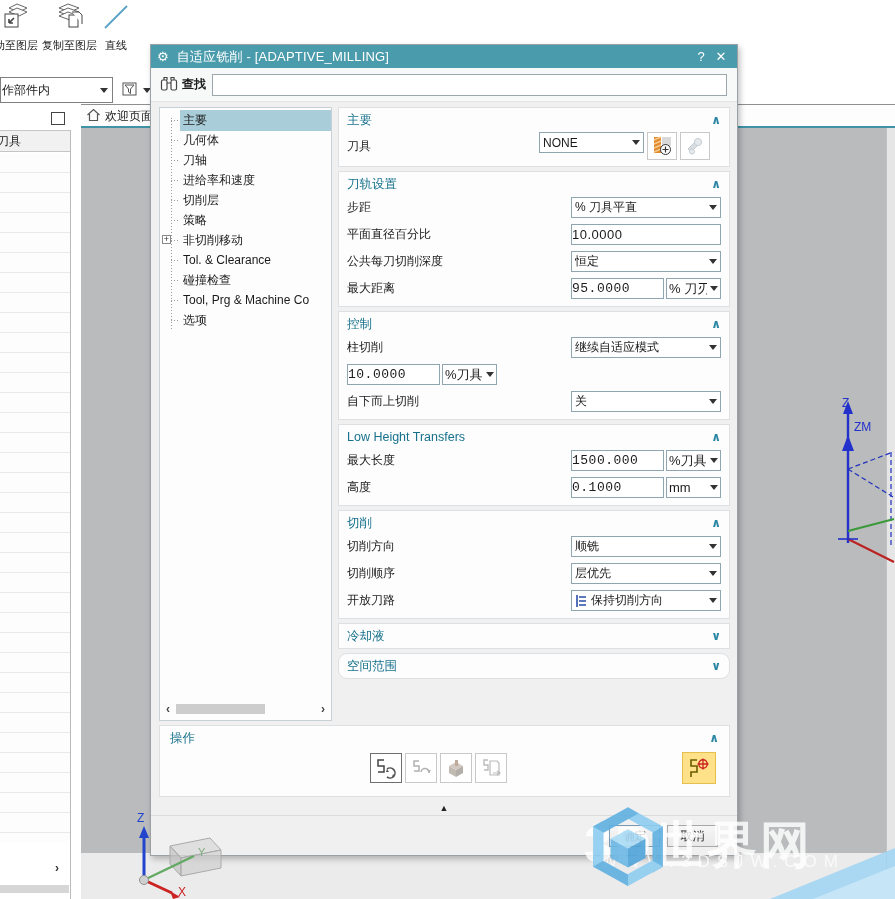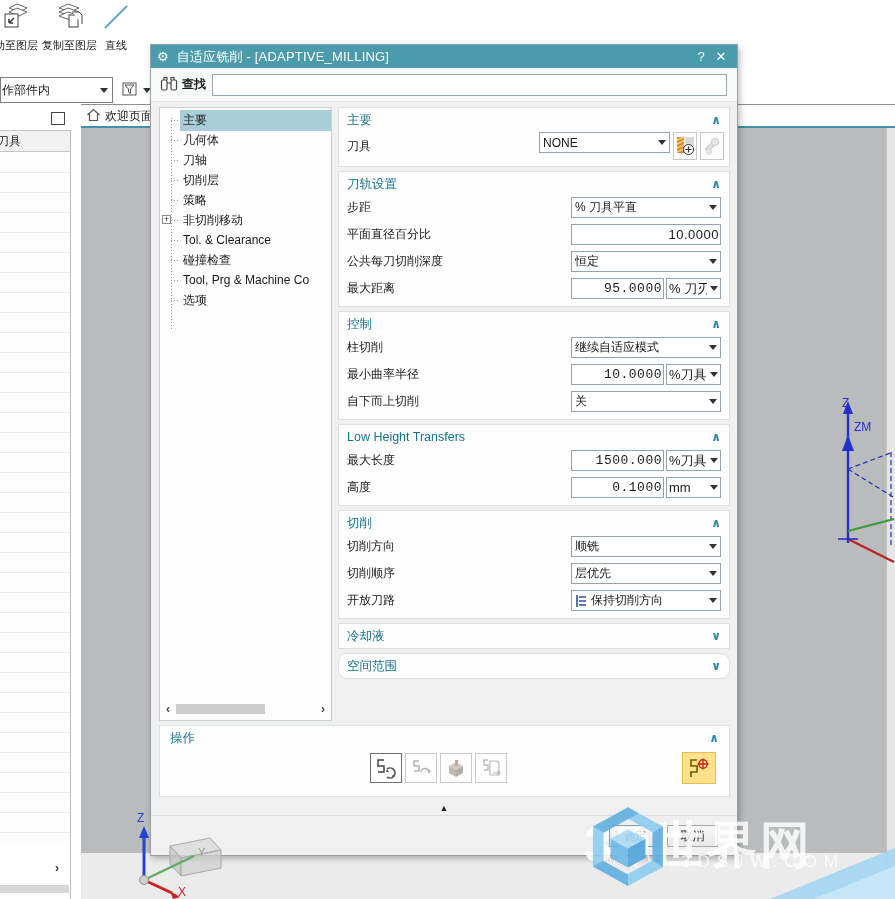--- a/index.html
+++ b/index.html
@@ -72,21 +72,21 @@
   .card-hd { display:flex; align-items:center; height:20px; }
   .card-hd .ht { color:#17718c; font-size:12.5px; }
   .card-hd .sp { flex:1; }
   .chev { color:#2b87a3; font-weight:bold; font-size:12px; cursor:pointer; }
   .frow { display:flex; align-items:center; height:27px; }
   .frow .lbl { flex:1; white-space:nowrap; }
   .ctl { width:150px; display:flex; }
   .dd { flex:1; height:21px; background:#fff; border:1px solid #8fa6b0; display:flex; align-items:center; padding:0 3px; cursor:pointer; }
   .dd .dt { flex:1; white-space:nowrap; overflow:hidden; }
   .darr { width:0; height:0; border-left:4px solid transparent; border-right:4px solid transparent; border-top:5px solid #333; margin-left:3px; }
-  .inp { flex:1; height:21px; background:#fff; border:1px solid #8fa6b0; text-align:right; padding:2px 1px 0 0; overflow:hidden; white-space:nowrap; font-size:13px; letter-spacing:.5px; }
+  .inp { flex:1; height:21px; background:#fff; border:1px solid #8fa6b0; text-align:left; padding:2px 1px 0 0; overflow:hidden; white-space:nowrap; font-size:13px; letter-spacing:.5px; }
   .combo .inp { flex:none; width:93px; margin-right:2px;font-family:Liberation Mono, monospace; }
   .combo .dd.unit { flex:none; width:55px; font-size:13px; padding:0 2px; }
   .icon-btn { width:30px; height:28px; border:1px solid #c9c9c9; background:#fff; display:flex; align-items:center; justify-content:center; margin-left:3px; cursor:pointer; }
   .icon-btn.disabled { cursor:default; }
   .oa-icon { margin-right:3px; display:flex; align-items:center; }
 
   
   .actions-card { position:absolute; left:8px; right:7px; top:680px; height:72px; background:#fdfdfd; border:1px solid #dde1e3; padding:2px 10px 4px 10px; }
   .act-row { display:flex; align-items:center; margin-top:4px; }
   .act-spacer { width:200px; }
@@ -223,20 +223,24 @@
       <div class="nav-item">
           <span class="stub"></span>
           <span class="nl">几何体</span>
         </div>
       <div class="nav-item">
           <span class="stub"></span>
           <span class="nl">刀轴</span>
         </div>
       <div class="nav-item">
           <span class="stub"></span>
+          <span class="nl">进给率和速度</span>
+        </div>
+      <div class="nav-item">
+          <span class="stub"></span>
           <span class="nl">切削层</span>
         </div>
       <div class="nav-item">
           <span class="stub"></span>
           <span class="nl">策略</span>
         </div>
       <div class="nav-item">
         <span class="plus">+</span>
         <span class="stub"></span>
           <span class="nl">非切削移动</span>
@@ -270,21 +274,21 @@
 
       <div class="card">
         <div class="card-hd">
             <span class="ht">主要</span>
             <span class="sp"></span>
             <span class="chev">∧</span>
           </div>
         <div class="frow" style="height:32px;">
           <span class="lbl">刀具</span>
           <div class="ctl" style="width:182px;">
-            <div class="dd" style="width:131px; flex:none;">
+            <div class="dd" style="width:105px; flex:none;">
               <span class="dt">NONE</span>
                 <span class="darr"></span>
             </div>
             <div class="icon-btn">
               <svg width="22" height="22" viewBox="0 0 22 22">
                 <rect x="11" y="2" width="9" height="9" fill="#d9d9d9"></rect>
                 <rect x="3" y="2" width="7" height="16" fill="#e08a2d"></rect>
                 <path d="M3 5 l7 -3 M3 9 l7 -3 M3 13 l7 -3 M3 17 l7 -3" stroke="#f6c98e" stroke-width="1.5"></path>
                 <circle cx="14.5" cy="14.5" r="5" fill="#fff" stroke="#333"></circle>
                 <path d="M14.5 11.5 v6 M11.5 14.5 h6" stroke="#333" stroke-width="1.2"></path>
@@ -352,21 +356,20 @@
         <div class="frow">
           <span class="lbl">柱切削</span>
           <div class="ctl">
               <div class="dd">
                 <span class="dt">继续自适应模式</span>
                 <span class="darr"></span>
               </div>
             </div>
         </div>
         <div class="frow">
-          <span class="lbl">最小曲率半径</span>
           <div class="ctl combo">
             <div class="inp">10.0000</div>
             <div class="dd unit">
                 <span class="dt">%刀具</span>
                 <span class="darr"></span>
               </div>
           </div>
         </div>
         <div class="frow">
           <span class="lbl">自下而上切削</span>

